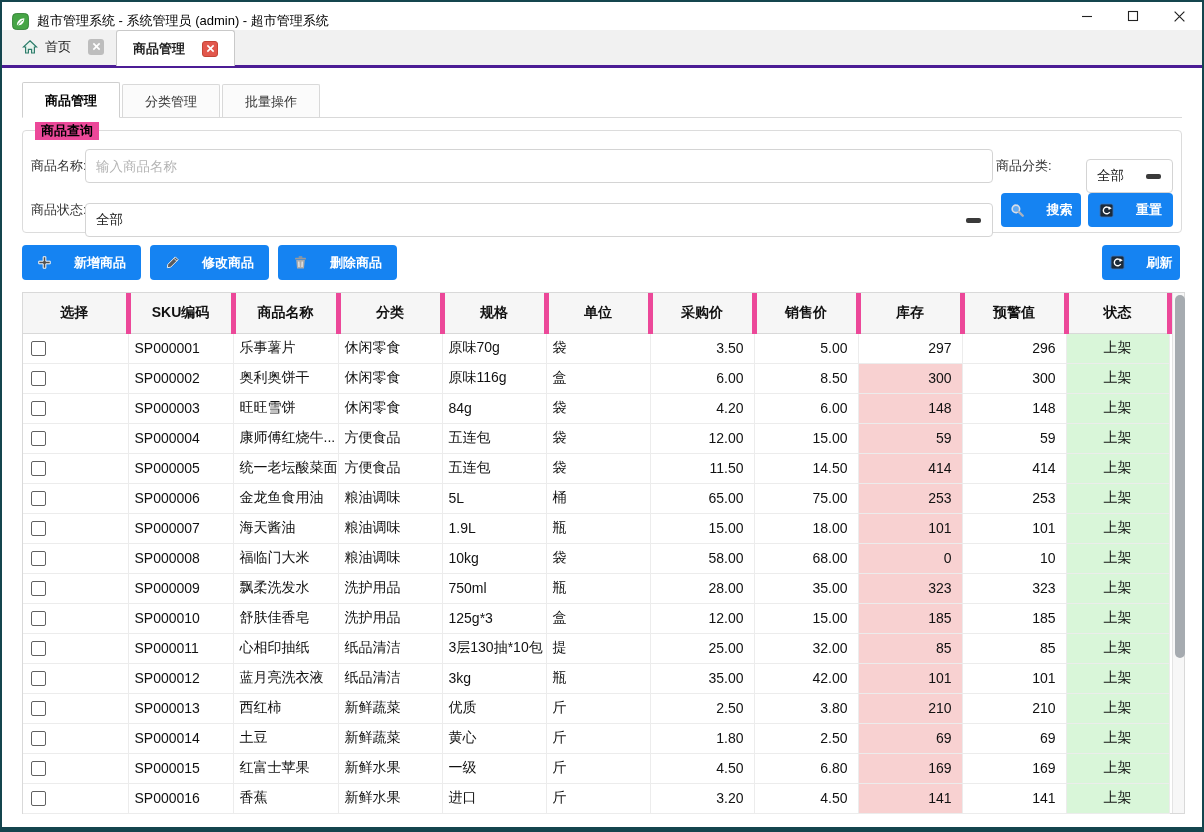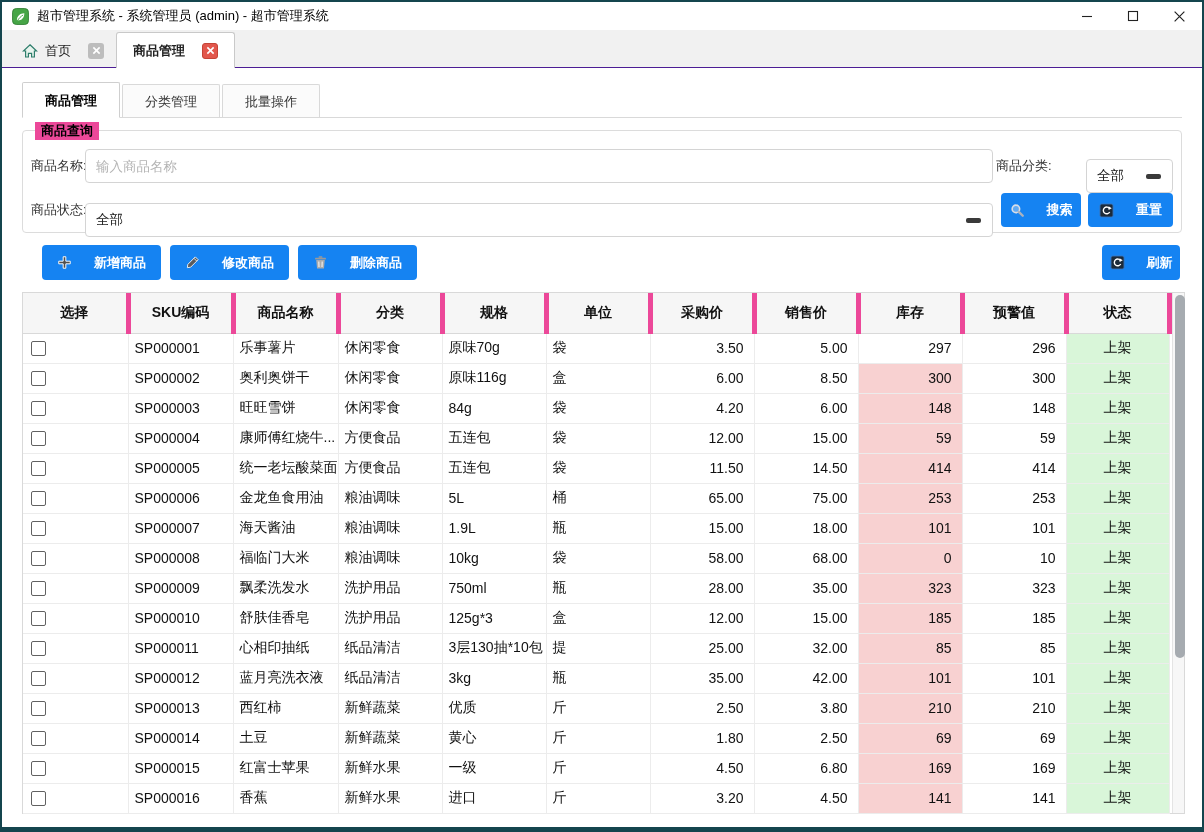--- a/index.html
+++ b/index.html
@@ -2,28 +2,28 @@
 <html style="--accent: #1583f2; --stock-alert-bg: #f8d1d1; --status-ok-bg: #d9f6d9; --active-tab-close: #e2574c; --inactive-tab-close: #bdbdbd;"><head>
 <meta charset="utf-8">
 <style>
   html,body{margin:0;padding:0;background:#9aa7ad;}
   *{box-sizing:border-box;}
   body{font-family:"Liberation Sans","DejaVu Sans",sans-serif;width:1204px;height:832px;position:relative;overflow:hidden;}
   .window{position:absolute;inset:0;width:1204px;height:832px;border:2px solid #14454e;border-bottom-width:5px;background:#fff;}
   .inner{position:relative;width:1200px;height:825px;background:#fff;}
 
   
-  .titlebar{position:absolute;top:0;left:0;right:0;height:28px;background:#fff;display:flex;align-items:center;}
+  .titlebar{position:absolute;top:0;left:0;right:0;height:28px;background:#fff;display:flex;align-items:flex-end;}
   .app-icon{width:17px;height:17px;margin-left:10px;flex:none;}
   .title-text{margin-left:8px;font-size:13px;color:#000;}
   .win-controls{margin-left:auto;display:flex;height:100%;}
   .win-btn{width:46px;height:100%;display:flex;align-items:center;justify-content:center;}
 
   
-  .main-tabs{position:absolute;top:28px;left:0;right:0;height:38px;background:#f1f1f1;border-bottom:1px solid #4c1d95;display:flex;align-items:flex-end;padding-left:8px;}
+  .main-tabs{position:absolute;top:28px;left:0;right:0;height:38px;background:#f1f1f1;border-bottom:3px solid #4c1d95;display:flex;padding-left:8px;}
   .mtab{display:flex;align-items:center;gap:7px;padding:0 12px;height:33px;font-size:13px;color:#222;position:relative;}
   .mtab.active{background:#fff;border:1px solid #c9c9c9;border-bottom:none;border-radius:3px 3px 0 0;height:36px;margin-bottom:-1px;font-weight:bold;padding:0 16px;}
   .tab-close{width:16px;height:16px;border-radius:3px;display:flex;align-items:center;justify-content:center;margin-left:10px;}
   .tab-close.gray{background:var(--inactive-tab-close,#bdbdbd);}
   .tab-close.red{background:var(--active-tab-close,#e2574c);border:1px solid #c44436;}
 
   
   .sub-tabs{position:absolute;top:80px;left:20px;right:20px;height:36px;border-bottom:1px solid #d9d9d9;display:flex;align-items:flex-end;}
   .stab{padding:0 22px;height:33px;line-height:33px;font-size:13px;background:#fbfbfb;border:1px solid #d9d9d9;border-bottom:none;color:#333;margin-right:2px;border-radius:2px 2px 0 0;}
   .stab.active{background:#fff;height:36px;line-height:36px;font-weight:bold;border:1px solid #cfcfcf;border-bottom:1px solid #fff;margin-bottom:-1px;color:#000;}
@@ -35,21 +35,21 @@
   .q-input{position:absolute;height:34px;border:1px solid #d4d4d4;border-radius:4px;font-size:13.5px;padding:0 10px;color:#222;outline:none;background:#fff;}
   .q-input::placeholder{color:#b4b4b4;}
   .dropdown{position:absolute;height:34px;border:1px solid #d4d4d4;border-radius:4px;background:#fff;display:flex;align-items:center;padding:0 10px;font-size:13.5px;color:#222;margin-top:10px;}
   .dd-dash{position:absolute;right:11px;top:50%;margin-top:-2px;width:15px;height:4.5px;background:#3a3a3a;border-radius:2px;}
 
   
   .btn{display:flex;align-items:center;justify-content:center;gap:22px;background:var(--accent,#1583f2);color:#fff;font-size:13px;font-weight:bold;border-radius:4px;border:none;cursor:default;}
   .btn svg{flex:none;}
 
   
-  .toolbar{position:absolute;top:243px;left:20px;height:35px;display:flex;gap:9px;margin-left:20px;}
+  .toolbar{position:absolute;top:243px;left:20px;height:35px;display:flex;gap:9px;}
   .toolbar .btn{padding:0 15px;height:35px;}
   .refresh-btn{position:absolute;top:243px;right:22px;width:78px;height:35px;margin-left:16px;}
 
   
   .table-wrap{position:absolute;top:290px;left:20px;width:1163px;height:522px;border:1px solid #d9d9d9;display:flex;background:#fff;}
   table{border-collapse:collapse;table-layout:fixed;width:1146px;flex:none;}
   th{height:40px;background:#f6f6f6;font-size:14px;font-weight:bold;color:#111;text-align:center;border-right:5px solid #ec4899;border-bottom:1px solid #d9d9d9;padding:0;}
   td{height:30px;font-size:14px;color:#111;border-right:1px solid #ececec;border-bottom:1px solid #ececec;padding:0 6px;white-space:nowrap;overflow:hidden;background:#fff;}
   td.num{text-align:right;padding-right:10px;}
   td.status-cell{background:var(--status-ok-bg,#d9f6d9);text-align:center;padding:0;}

